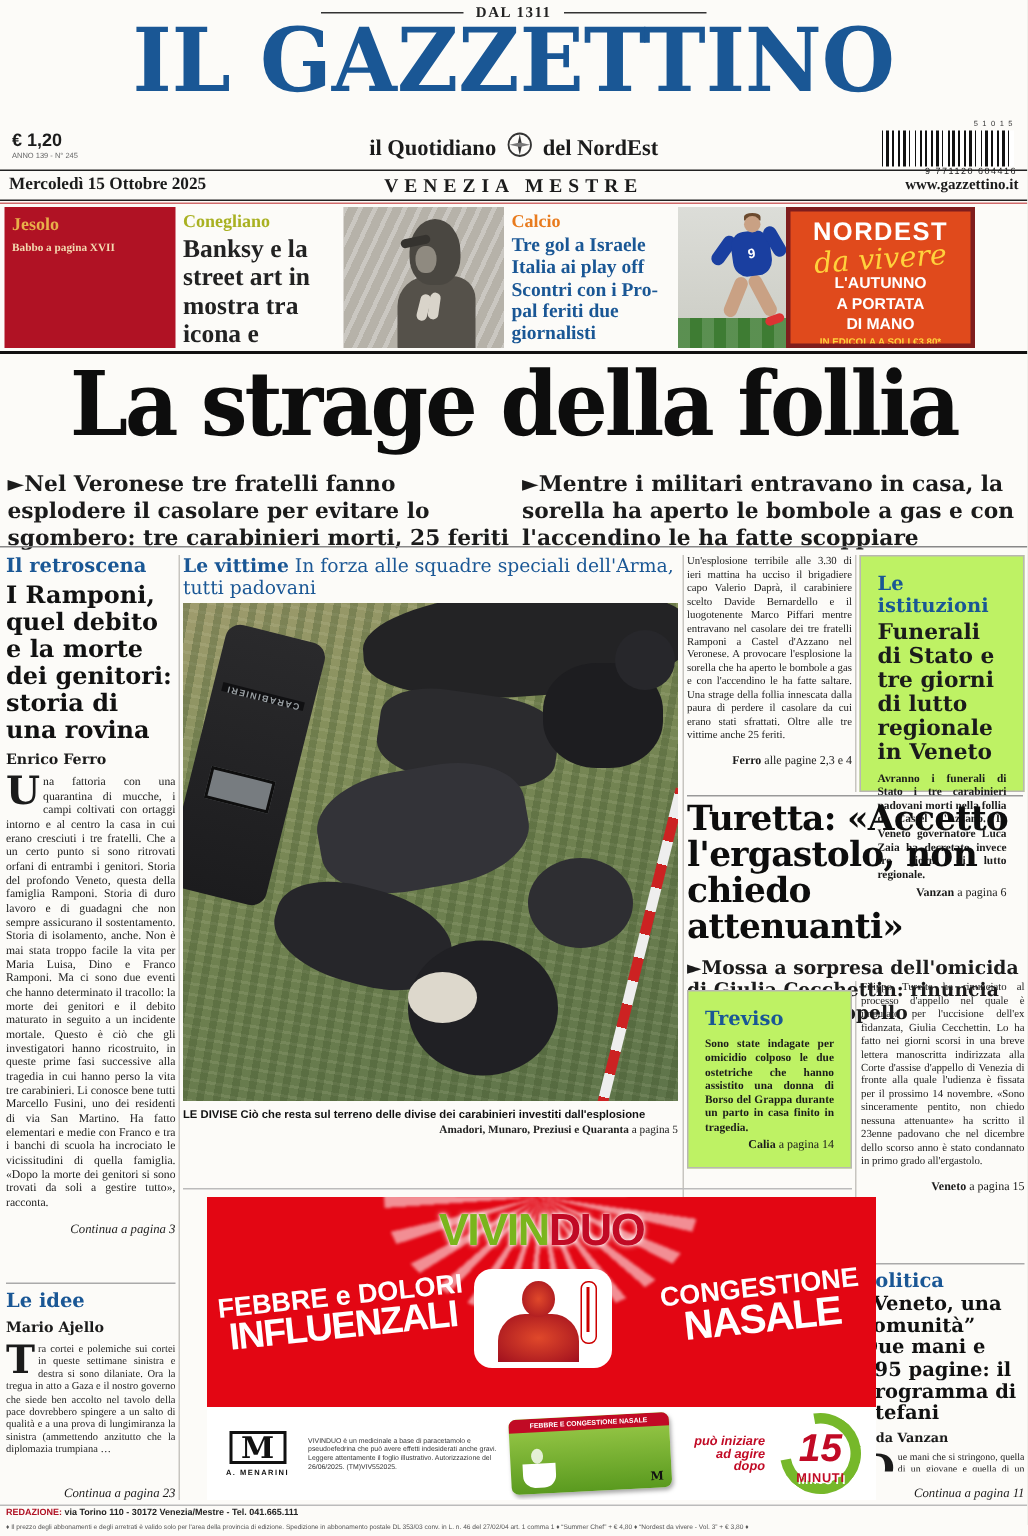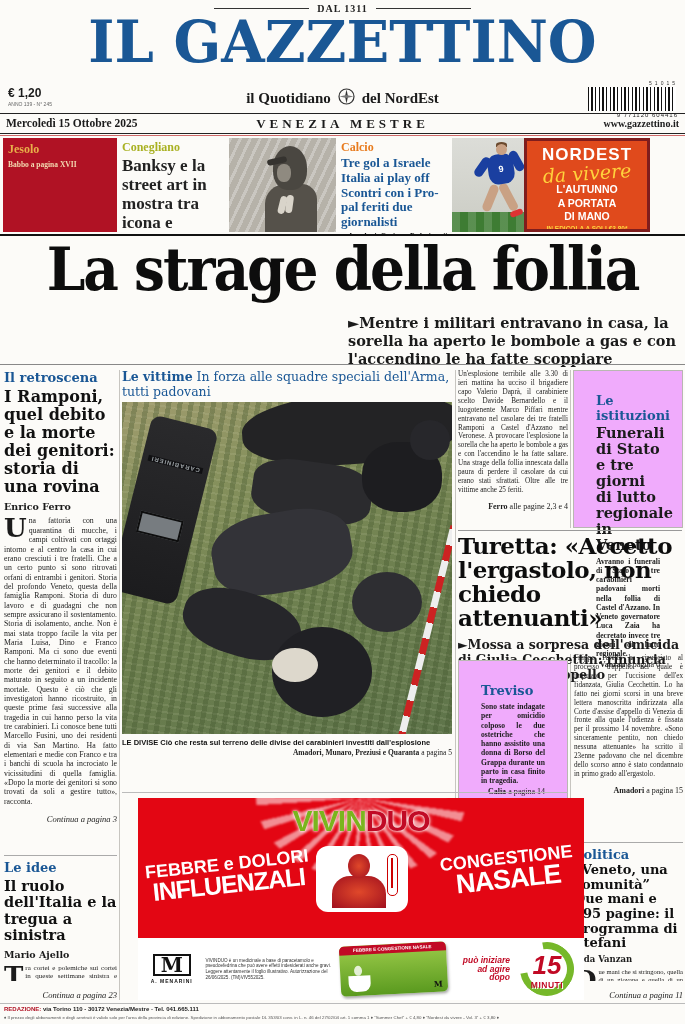--- a/index.html
+++ b/index.html
@@ -104,21 +104,21 @@
   .tape{position:absolute;right:26px;top:120px;width:7px;height:260px;transform:rotate(14deg);
         background:repeating-linear-gradient(0deg,#c22 0 16px,#eee 16px 32px);}
   .cloth{position:absolute;left:150px;top:246px;width:46px;height:34px;background:#ddd8cc;border-radius:50%;}
   .photo-h{font-family:"DejaVu Serif",serif;font-weight:bold;font-size:19.5px;letter-spacing:-.5px;margin-top:5px;color:#0d0d0d;}
   .caption{font-family:"Liberation Sans",sans-serif;font-weight:bold;font-size:7.5px;line-height:1.25;margin-top:4px;color:#111;}
   .colC .credit{display:block;text-align:right;margin-top:1px;}
   
   .colM{left:458px;top:370px;width:110px;}
   .colM .body{font-size:7.2px;line-height:1.24;margin-top:0;}
   .credit-line{display:block;text-align:right;font-size:8px;margin-top:2px;}
-  .boxed{border:1px solid #b9b7b2;background:#f0abfc;box-sizing:border-box;padding:22px;}
+  .boxed{border:1px solid #b9b7b2;background:#bef264;box-sizing:border-box;padding:11px;}
   .colR{left:573px;top:370px;width:110px;height:158px;}
   .box-title{font-family:"DejaVu Serif",serif;font-weight:bold;font-size:14.5px;line-height:1.1;margin-top:2px;}
   .box-body{font-weight:bold;font-size:7.6px;line-height:1.22;margin-top:4px;text-align:justify;}
   
   .ruleT{top:530px;left:458px;width:224px;height:1px;background:#999;}
   .turetta{left:458px;top:534px;width:225px;}
   .turetta-h{font-family:"DejaVu Serif",serif;font-weight:bold;font-size:23px;line-height:1.05;letter-spacing:-.5px;color:#0d0d0d;}
   .turetta-sub{font-family:"DejaVu Serif",serif;font-weight:bold;font-size:12.5px;line-height:1.2;margin-top:6px;}
   .treviso{left:458px;top:660px;width:110px;}
   .treviso .box-title{font-size:13.5px;}
@@ -250,20 +250,21 @@
     <div class="n2">da vivere</div>
     <div class="n3">L'AUTUNNO</div>
     <div class="n3">A PORTATA</div>
     <div class="n3">DI MANO</div>
     <div class="n4">IN EDICOLA A SOLI €3,80*</div>
     <div class="n5">IL GAZZETTINO</div>
   </div>
 
   <div class="abs rule3"></div>
   <div class="abs lead-h">La strage della follia</div>
+  <div class="abs sub subL">►Nel Veronese tre fratelli fanno esplodere il casolare per evitare lo sgombero: tre carabinieri morti, 25 feriti</div>
   <div class="abs sub subR">►Mentre i militari entravano in casa, la sorella ha aperto le bombole a gas e con l'accendino le ha fatte scoppiare</div>
   <div class="abs rule4"></div>
 
   <div class="abs vrule" style="left:119px;top:370px;height:630px;"></div>
   <div class="abs vrule" style="left:455px;top:370px;height:478px;"></div>
   <div class="abs vrule" style="left:570px;top:370px;height:158px;"></div>
   <div class="abs vrule" style="left:570px;top:654px;height:346px;"></div>
 
   <div class="abs colL">
     <div class="kicker">Il retroscena</div>
@@ -313,36 +314,35 @@
     <div class="turetta-h">Turetta: «Accetto l'ergastolo, non chiedo attenuanti»</div>
     <div class="turetta-sub">►Mossa a sorpresa dell'omicida di Giulia Cecchettin: rinuncia al processo d'appello</div>
   </div>
   <div class="abs treviso boxed">
     <div class="kicker">Treviso</div>
     <div class="box-body">Sono state indagate per omicidio colposo le due ostetriche che hanno assistito una donna di Borso del Grappa durante un parto in casa finito in tragedia.</div>
     <span class="credit-line"><b>Calia</b><span> a pagina 14</span></span>
   </div>
   <div class="abs turbody">
     <p class="body">Filippo Turetta ha rinunciato al processo d'appello nel quale è imputato per l'uccisione dell'ex fidanzata, Giulia Cecchettin. Lo ha fatto nei giorni scorsi in una breve lettera manoscritta indirizzata alla Corte d'assise d'appello di Venezia di fronte alla quale l'udienza è fissata per il prossimo 14 novembre. «Sono sinceramente pentito, non chiedo nessuna attenuante» ha scritto il 23enne padovano che nel dicembre dello scorso anno è stato condannato in primo grado all'ergastolo.</p>
-    <span class="credit-line"><b>Amadori</b><span> a pagina 15</span></span>
+    <span class="credit-line"><b>Veneto</b><span> a pagina 15</span></span>
   </div>
 
   <div class="abs ruleP"></div>
   <div class="abs politica">
     <div class="kicker">Politica</div>
     <div class="art-title">“Veneto, una comunità” Due mani e 195 pagine: il programma di Stefani</div>
     <div class="byline">Alda Vanzan</div>
     <p class="body"><span class="dropcap">D</span><span>ue mani che si stringono, quella di un giovane e quella di un anziano. Tre parole di titolo: “Veneto una comunità”. È poi tutto quello che Alberto Stefani intende fare da presidente della Regione del Veneto. Un programma che il candidato governatore del centrodestra ha cominciato a scrivere lo scorso marzo, con le prime gazebate per incontrare i cittadini, le riunioni…</span></p>
     <span class="continua">Continua a pagina 11</span>
   </div>
 
   <div class="abs ruleI"></div>
   <div class="abs idee">
     <div class="kicker">Le idee</div>
-    <div class="art-title">Il ruolo dell'Italia e la tregua a sinistra</div>
     <div class="byline">Mario Ajello</div>
     <p class="body"><span class="dropcap">T</span><span>ra cortei e polemiche sui cortei in queste settimane sinistra e destra si sono dilaniate. Ora la tregua in atto a Gaza e il nostro governo che siede ben accolto nel tavolo della pace dovrebbero spingere a un salto di qualità e a una prova di lungimiranza la sinistra (ammettendo anzitutto che la diplomazia trumpiana …</span></p>
     <span class="continua">Continua a pagina 23</span>
   </div>
 
   <div class="abs ruleAd"></div>
   <div class="abs ad">
     <div class="rays"></div>
     <div class="adlogo"><span class="g">VIVIN</span><span class="r">DUO</span></div>
     <div class="adL">

